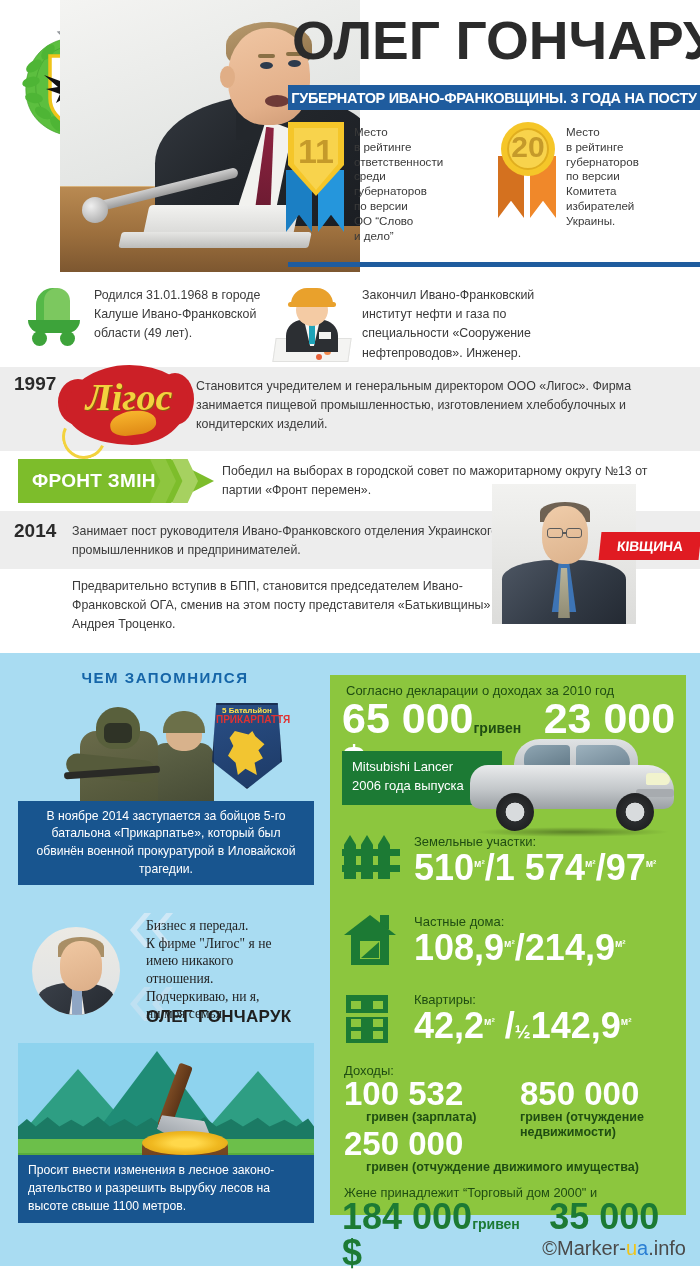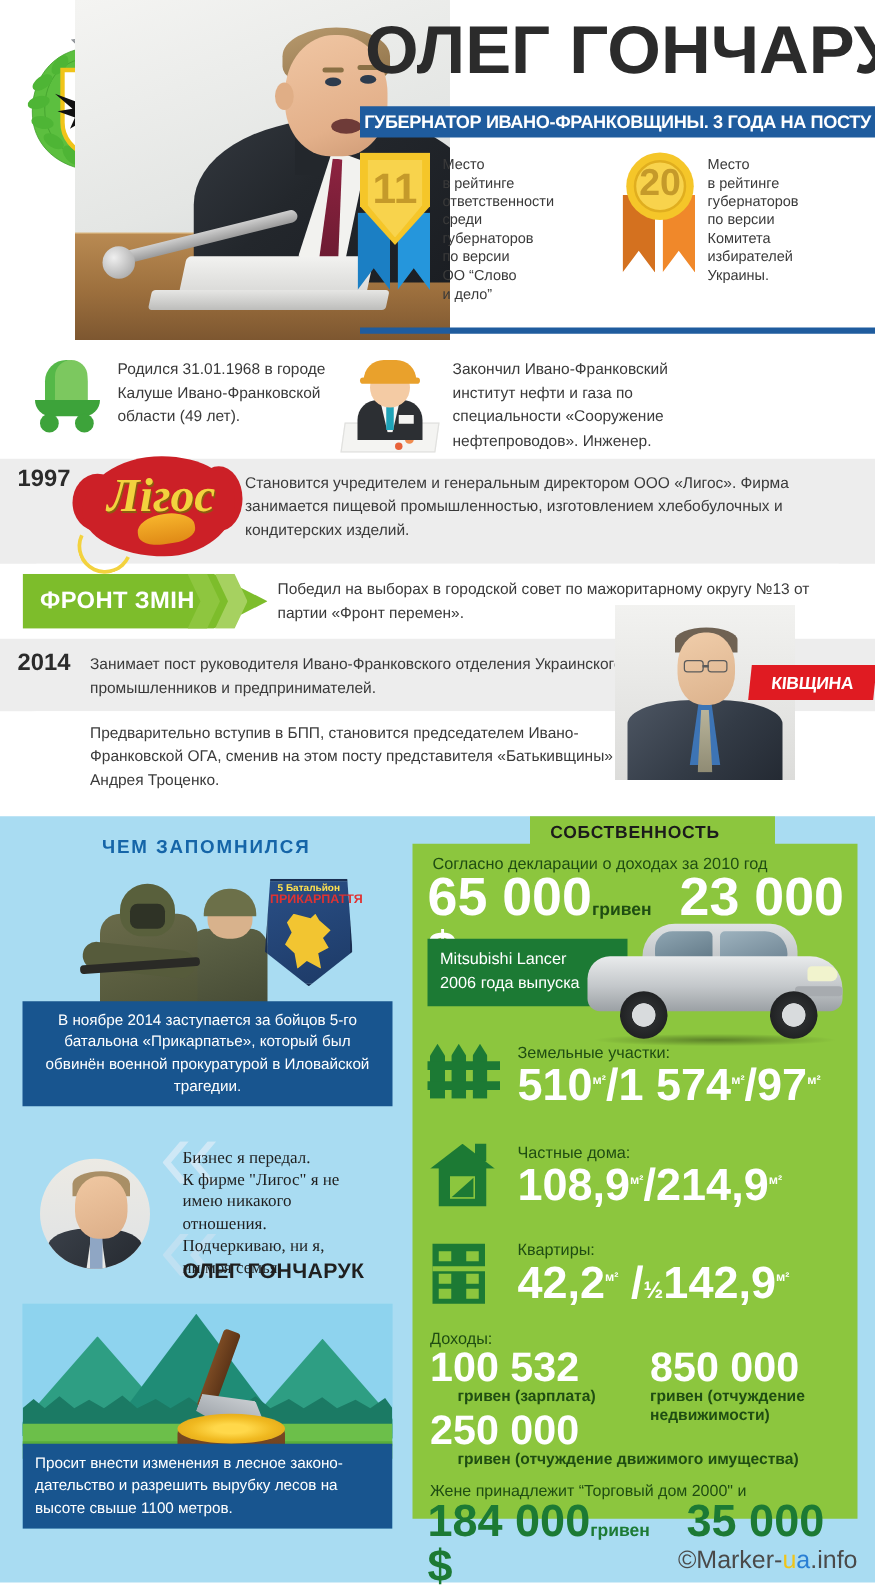--- a/index.html
+++ b/index.html
@@ -693,24 +693,20 @@
         <div class="axe-handle"></div>
         <div class="axe-head"></div>
         <div class="stump"></div>
         <div class="stump-top"></div>
         <div class="for-box">
           <p>Просит  внести изменения в лесное законо-дательство и разрешить вырубку лесов на высоте свыше 1100 метров.</p>
         </div>
       </div>
     </div>
 
-    <div class="prop-tab">
-      <div class="prop-tab-bg"></div>
-      <span>СОБСТВЕННОСТЬ</span>
-    </div>
 
     <div class="bright">
 
       <div class="decl-note">Согласно декларации о доходах за 2010 год</div>
 
       <div class="big-line1">
         <span class="bignum">65 000</span><span class="unit-sm">гривен</span>
         <span class="bignum" style="margin-left:18px;">23 000 $</span>
       </div>
 

